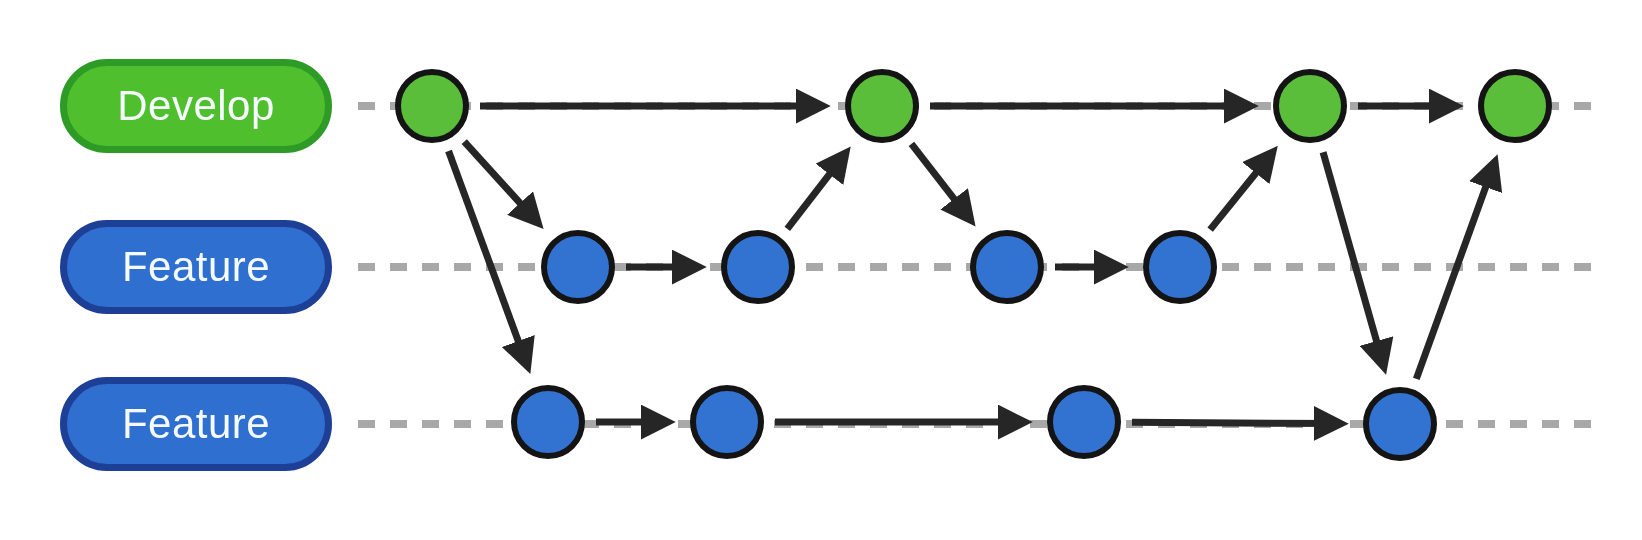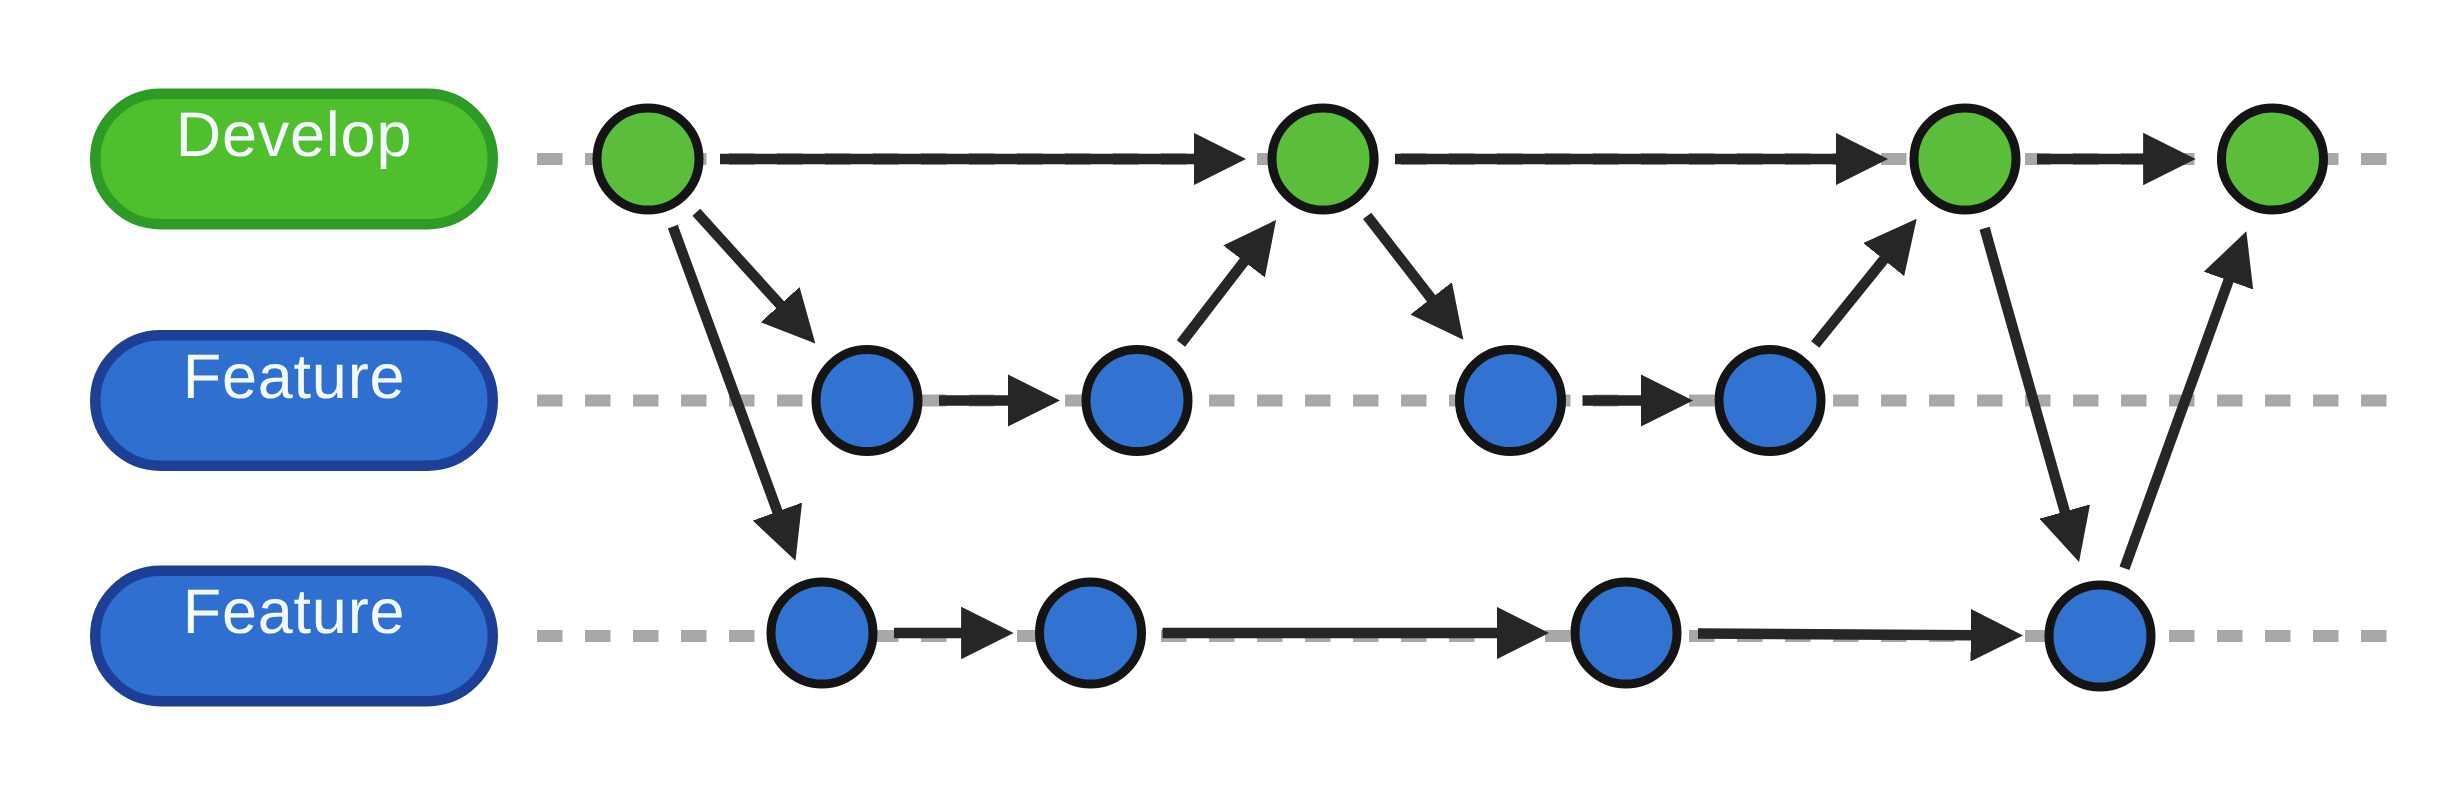--- a/index.html
+++ b/index.html
@@ -14,21 +14,21 @@
   .stage svg {
     position: absolute;
     left: 0; top: 0;
     width: 100%; height: 100%;
     display: block;
   }
   .pill {
     position: absolute;
     box-sizing: border-box;
     display: flex;
-    align-items: flex-start;
+    align-items: center;
     justify-content: center;
     border-style: solid;
     font-weight: 400;
     letter-spacing: 0.5px;
     user-select: none;
     white-space: nowrap;
   }
 </style>
 </head>
 <body>

